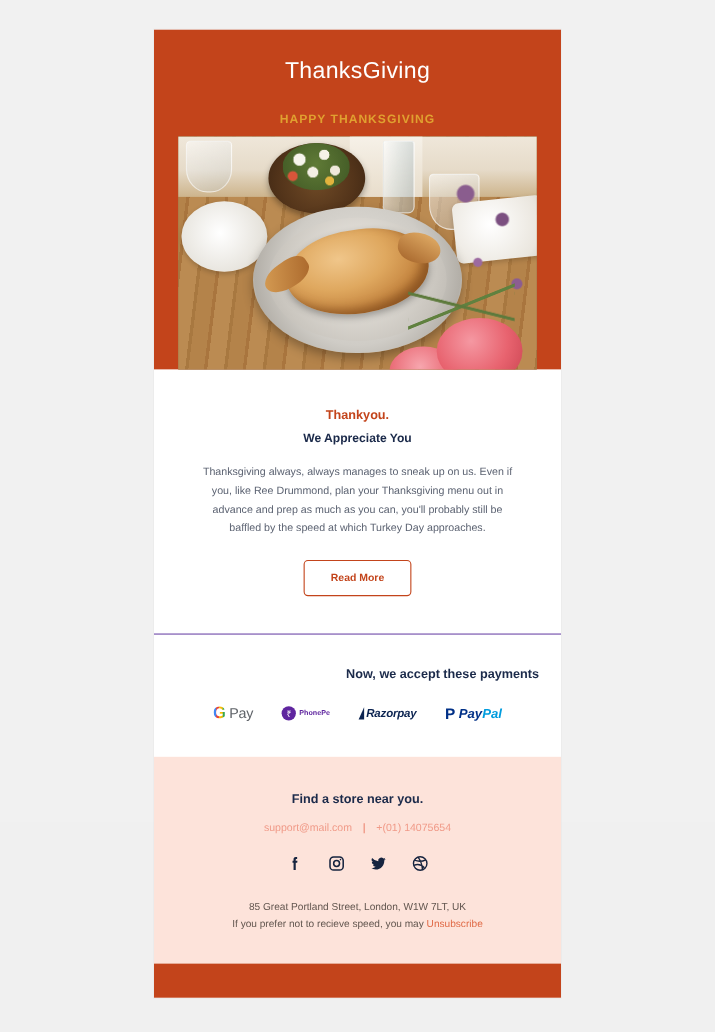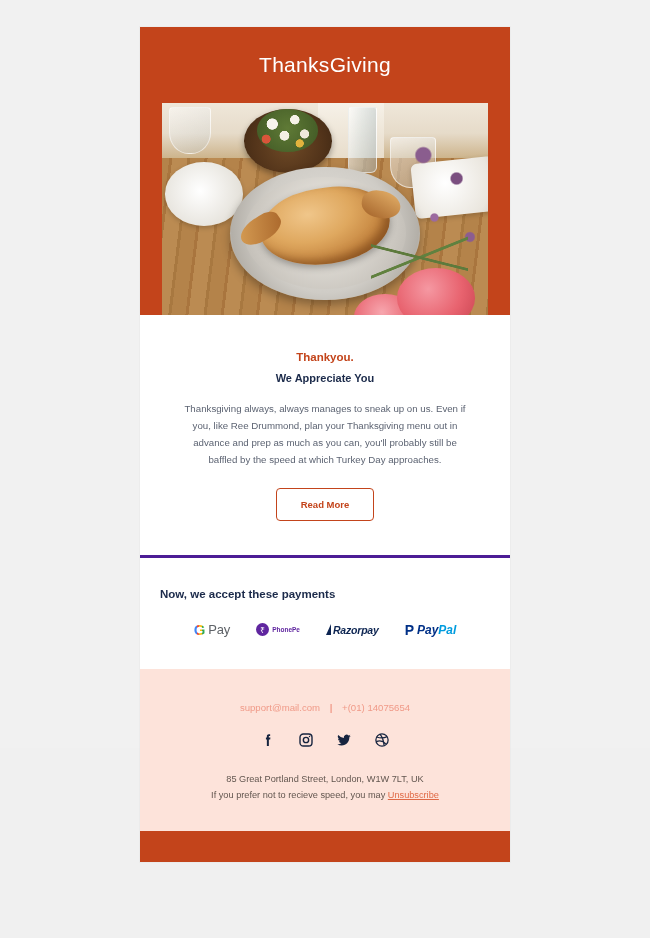--- a/index.html
+++ b/index.html
@@ -194,21 +194,21 @@
     background:
       linear-gradient(14deg, transparent 48%, #5d7a3c 48.5%, #5d7a3c 50%, transparent 50.5%),
       linear-gradient(-22deg, transparent 48%, #60813f 48.5%, #60813f 50%, transparent 50.5%);
   }
 
   
   .appreciate {
     background: #ffffff;
     text-align: center;
     padding: 36px 30px 34px 30px;
-    border-bottom: 3px solid #4c1d95;
+    border-bottom: 1px solid #4c1d95;
   }
   .thankyou {
     color: #c3441b;
     font-size: 11.5px;
     font-weight: bold;
     padding-bottom: 9px;
   }
   .appreciate-heading {
     color: #1b2a4a;
     font-size: 11px;
@@ -229,21 +229,21 @@
     font-size: 9.5px;
     font-weight: bold;
     padding: 10px 24px;
     background: #ffffff;
     cursor: pointer;
   }
 
   
   .payments {
     background: #ffffff;
-    text-align: left;
+    text-align: right;
     padding: 30px 20px 32px 20px;
   }
   .payments-title {
     color: #1b2a4a;
     font-size: 11.5px;
     font-weight: bold;
     padding-bottom: 22px;
   }
   .pay-row {
     display: flex;
@@ -315,38 +315,39 @@
     width: 16px; height: 16px; display: flex;
     align-items: center; justify-content: center;
     color: #16243f; cursor: pointer;
   }
   .social-icon svg { display: block; }
 
   .address {
     color: #62564f; font-size: 9.2px; line-height: 16px;
   }
   .address a {
-    color: #e06a46; text-decoration: underline; cursor: pointer;
+    color: #e06a46; cursor: pointer;
   }
 
   
   .copyright-bar {
     background: #c3441b;
     text-align: center;
     padding: 15px 10px 16px 10px;
   }
 </style>
 </head>
 <body>
 
 <div class="page">
   <div class="email-card">
 
     <div class="hero">
       <div class="brand-title">ThanksGiving</div>
+      <div class="eyebrow">HAPPY THANKSGIVING</div>
       <div class="hero-image-wrap">
         <div class="hero-image">
           <div class="tbl"></div>
           <div class="wall"></div>
           <div class="glass2"></div>
           <div class="bottle"></div>
           <div class="bowl"></div>
           <div class="salad"></div>
           <div class="glass1"></div>
           <div class="plateL"></div>
@@ -390,20 +391,21 @@
         <div class="pay-logo">
           <span class="pp-mark">P</span>
           <span class="pp-pay">Pay</span>
           <span class="pp-pal">Pal</span>
         </div>
 
       </div>
     </div>
 
     <div class="footer">
+      <div class="footer-title">Find a store near you.</div>
       <div class="contact-line">
         <a>support@mail.com</a>
         <span class="sep">|</span>
         <a>+(01) 14075654</a>
       </div>
 
       <div class="social-row">
         <span class="social-icon">
           <svg width="16" height="16" viewBox="0 0 24 24" fill="currentColor">
               <path d="M15.3 8.2h-2.1V6.9c0-.7.5-.9.8-.9h1.2V3.2h-1.9c-2.4 0-3 1.8-3 3v2h-1.4v2.9h1.4V21h3v-9.9h2l.3-2.9z"></path>

